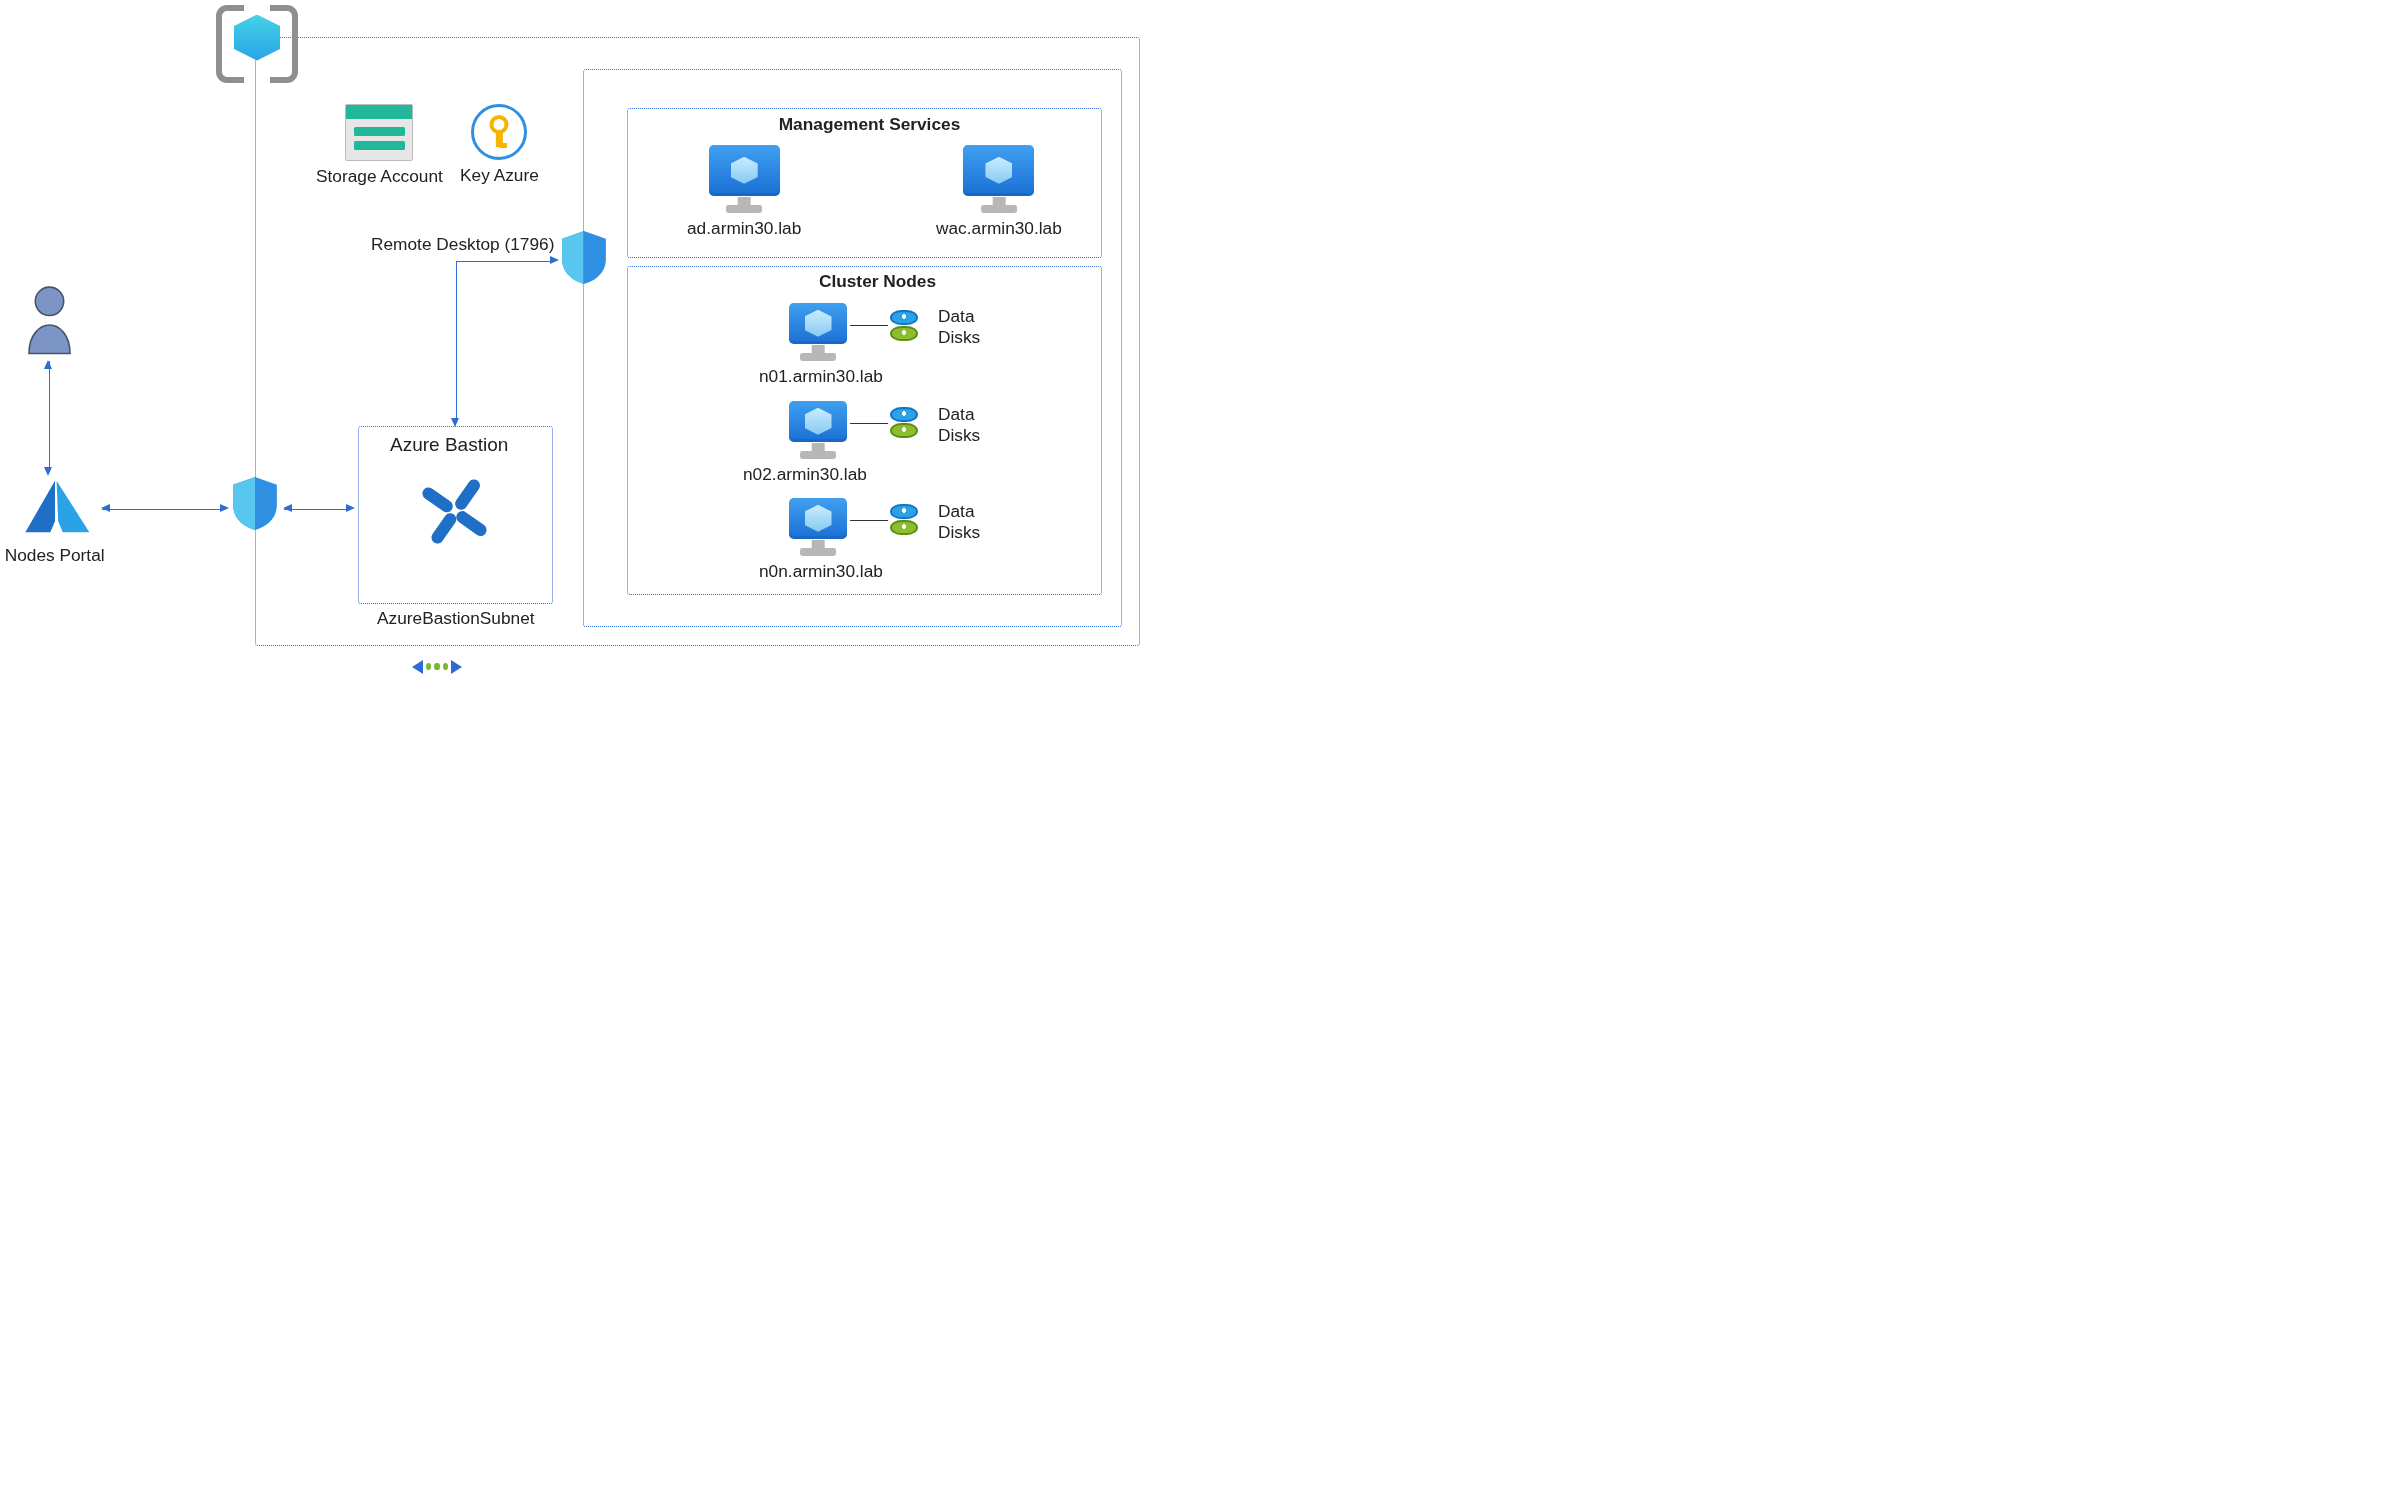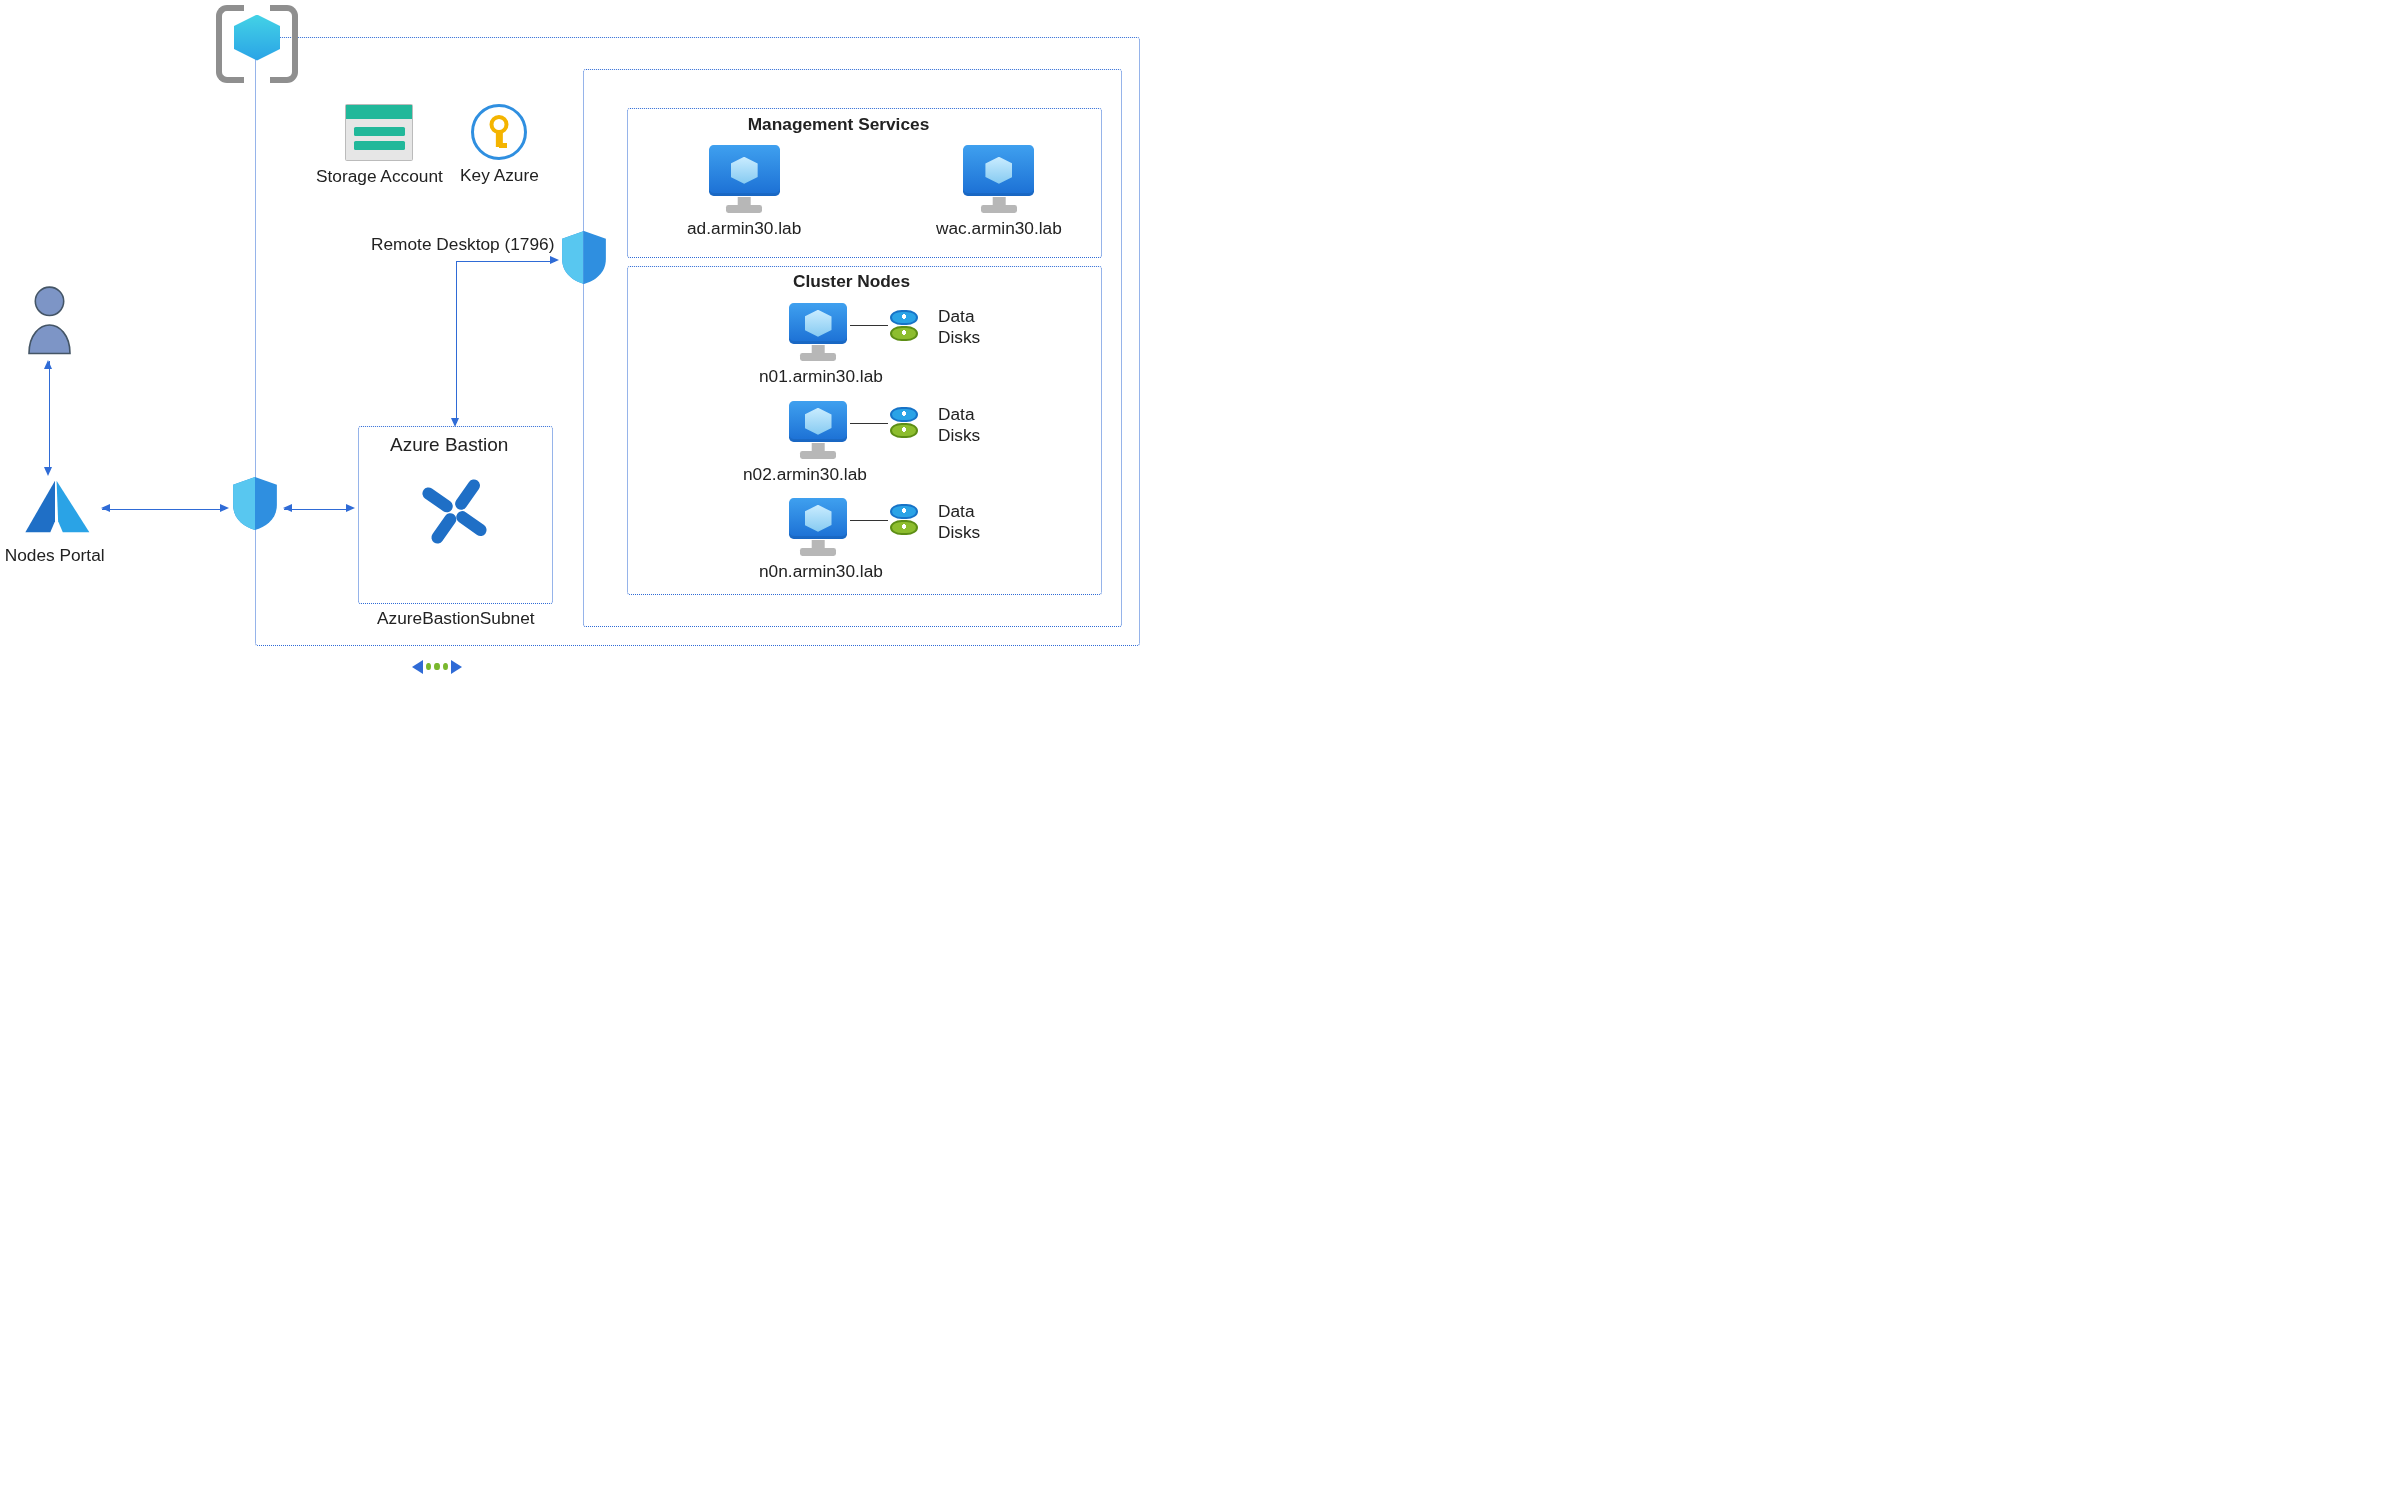--- a/index.html
+++ b/index.html
@@ -182,21 +182,21 @@
   <div class="shield" style="position:absolute;left:559px;top:229px">
     <svg viewBox="0 0 64 72">
         <path d="M32 2 L60 12 V38 C60 56 46 66 32 70 C18 66 4 56 4 38 V12 Z" fill="#2f8fe0"></path>
         <path d="M32 2 V70 C18 66 4 56 4 38 V12 Z" fill="#58c7f0"></path>
       </svg>
   </div>
 
   <div class="box" style="left:583px;top:69px;width:537px;height:556px"></div>
 
   <div class="box" style="left:627px;top:108px;width:473px;height:148px"></div>
-  <div class="box-title" style="left:596px;top:112px;width:485px;position:absolute">Management Services</div>
+  <div class="box-title" style="left:627px;top:112px;width:485px;position:absolute">Management Services</div>
 
   <div class="icon-wrap" style="left:687px;top:145px">
     <div class="vm">
         <div class="screen">
           <div class="cube"></div>
         </div>
         <div class="stand"></div>
         <div class="base"></div>
       </div>
     <div class="label">ad.armin30.lab</div>
@@ -206,21 +206,21 @@
         <div class="screen">
           <div class="cube"></div>
         </div>
         <div class="stand"></div>
         <div class="base"></div>
       </div>
     <div class="label">wac.armin30.lab</div>
   </div>
 
   <div class="box" style="left:627px;top:266px;width:473px;height:327px"></div>
-  <div class="box-title" style="left:608px;top:269px;width:487px;position:absolute">Cluster Nodes</div>
+  <div class="box-title" style="left:634px;top:269px;width:487px;position:absolute">Cluster Nodes</div>
 
   <div class="icon-wrap sm-vm" style="left:789px;top:303px">
     <div class="vm">
         <div class="screen">
           <div class="cube"></div>
         </div>
         <div class="stand"></div>
         <div class="base"></div>
       </div>
   </div>

